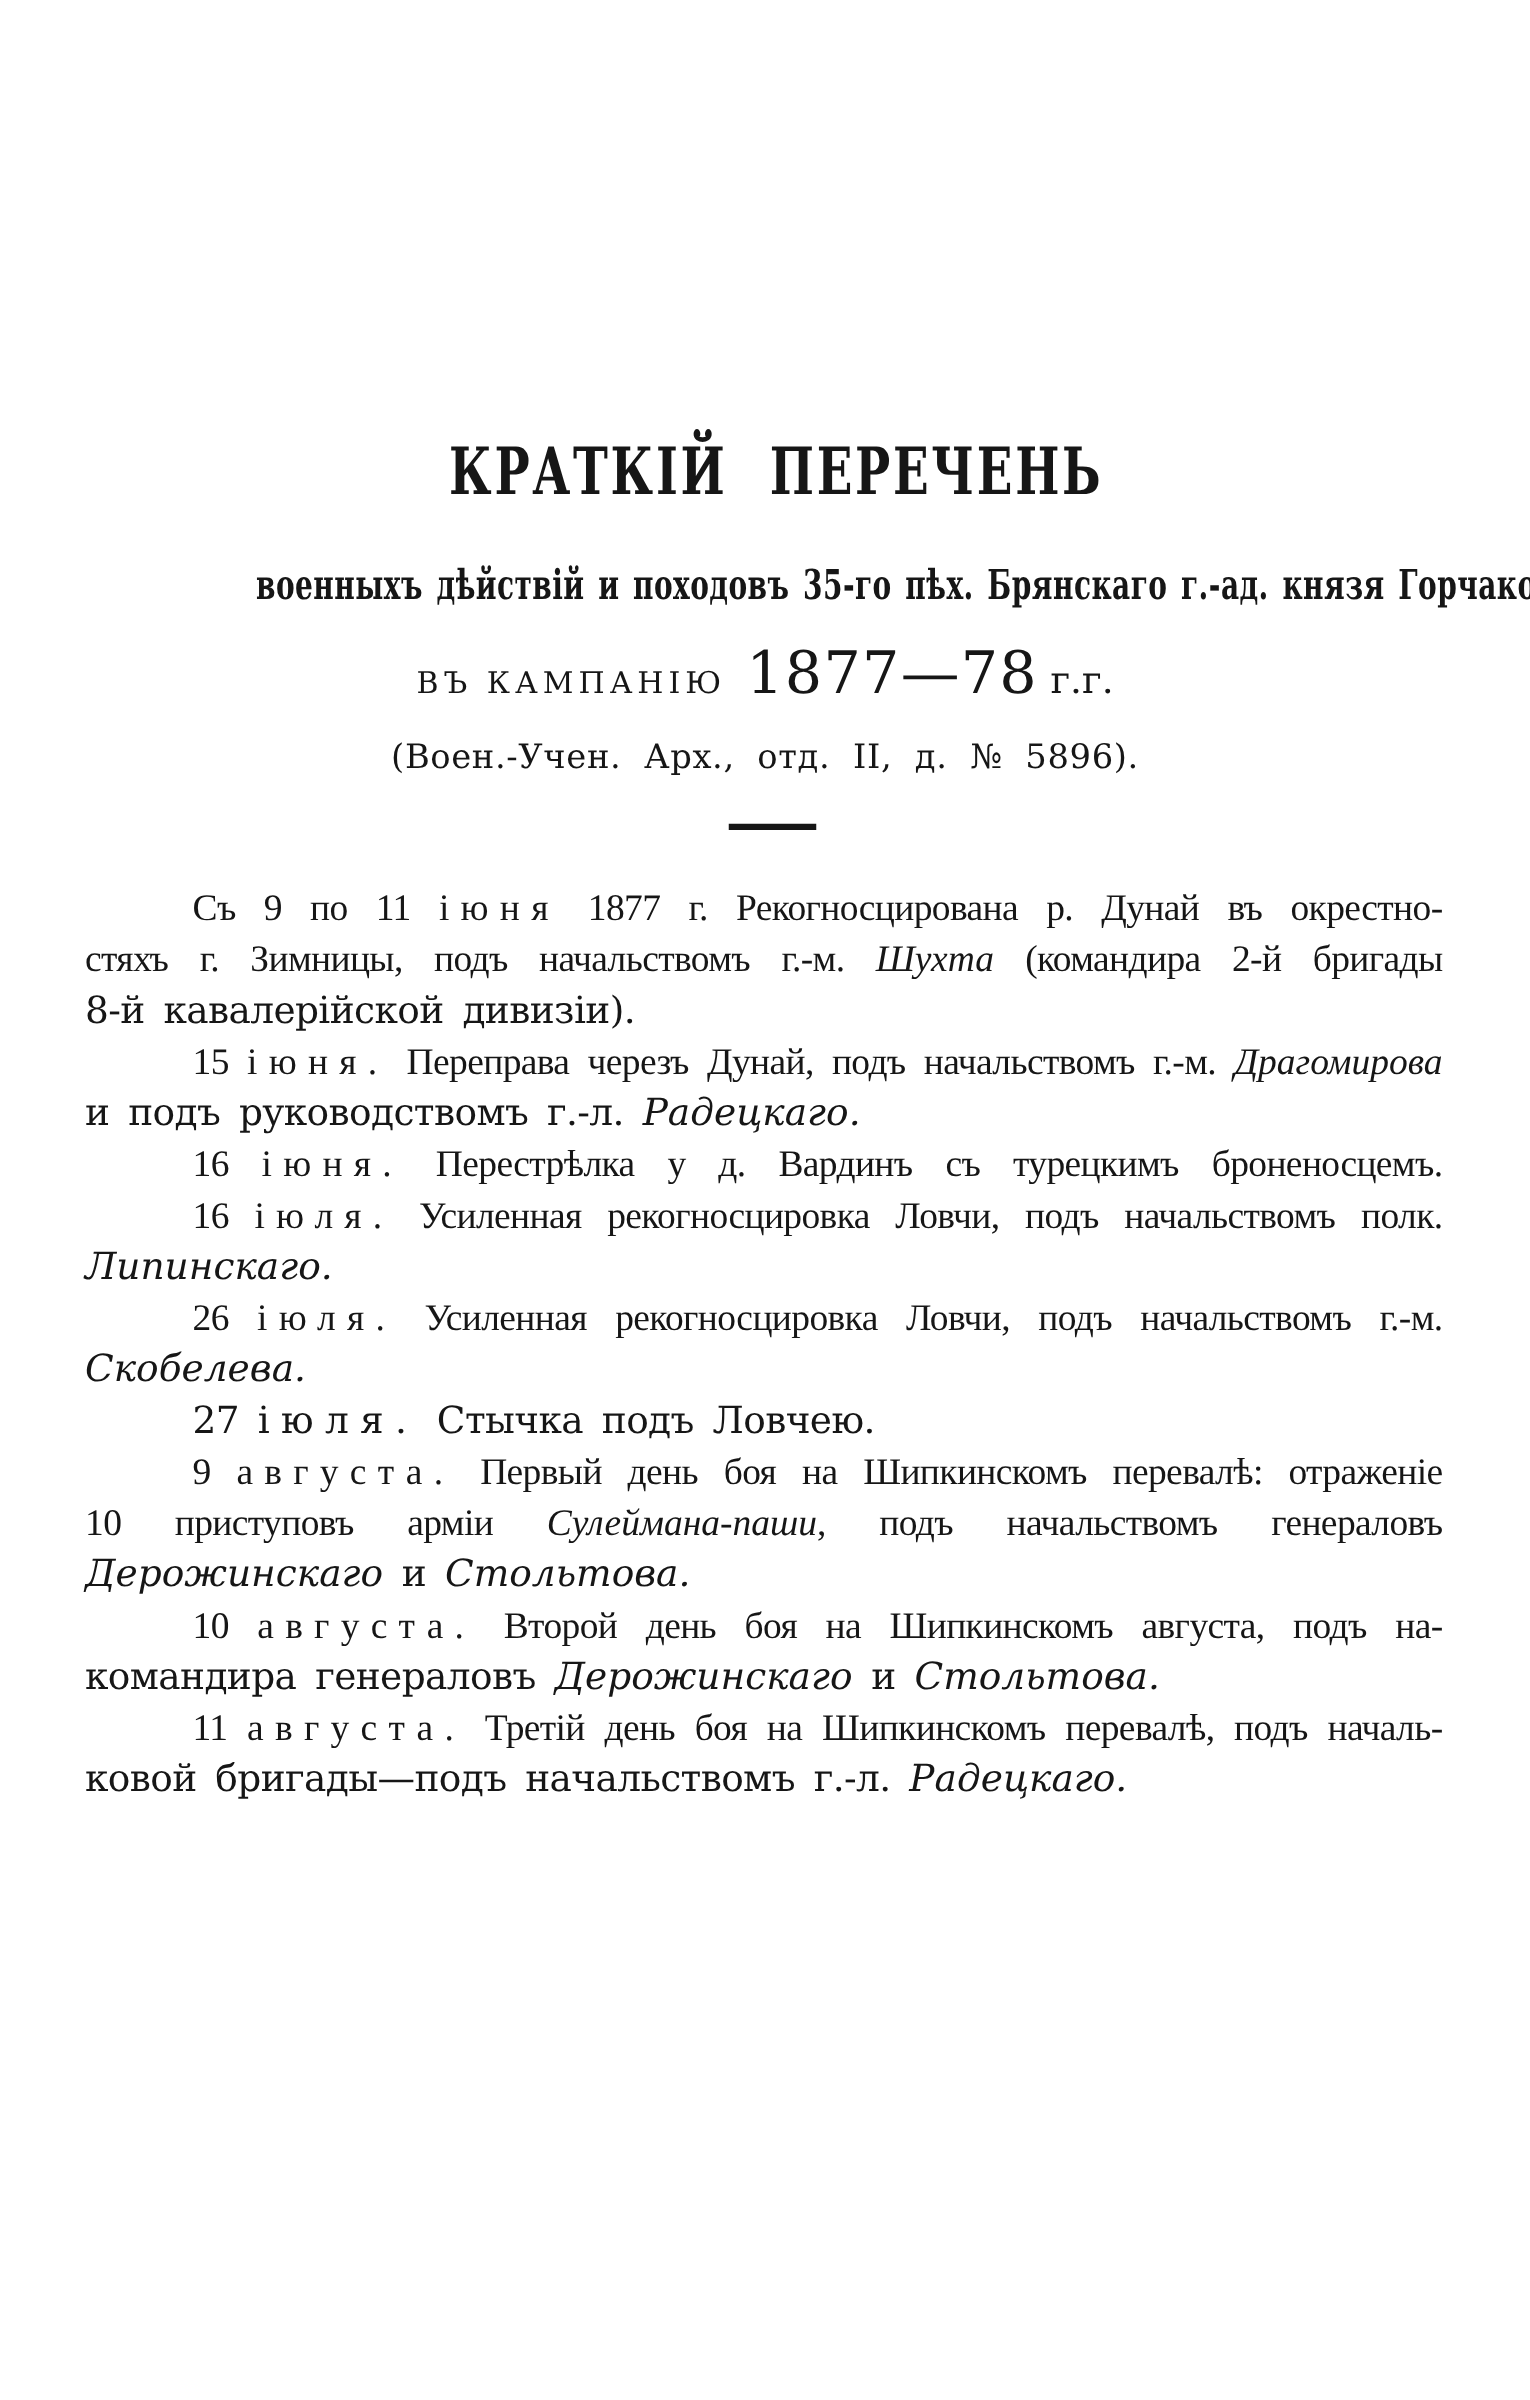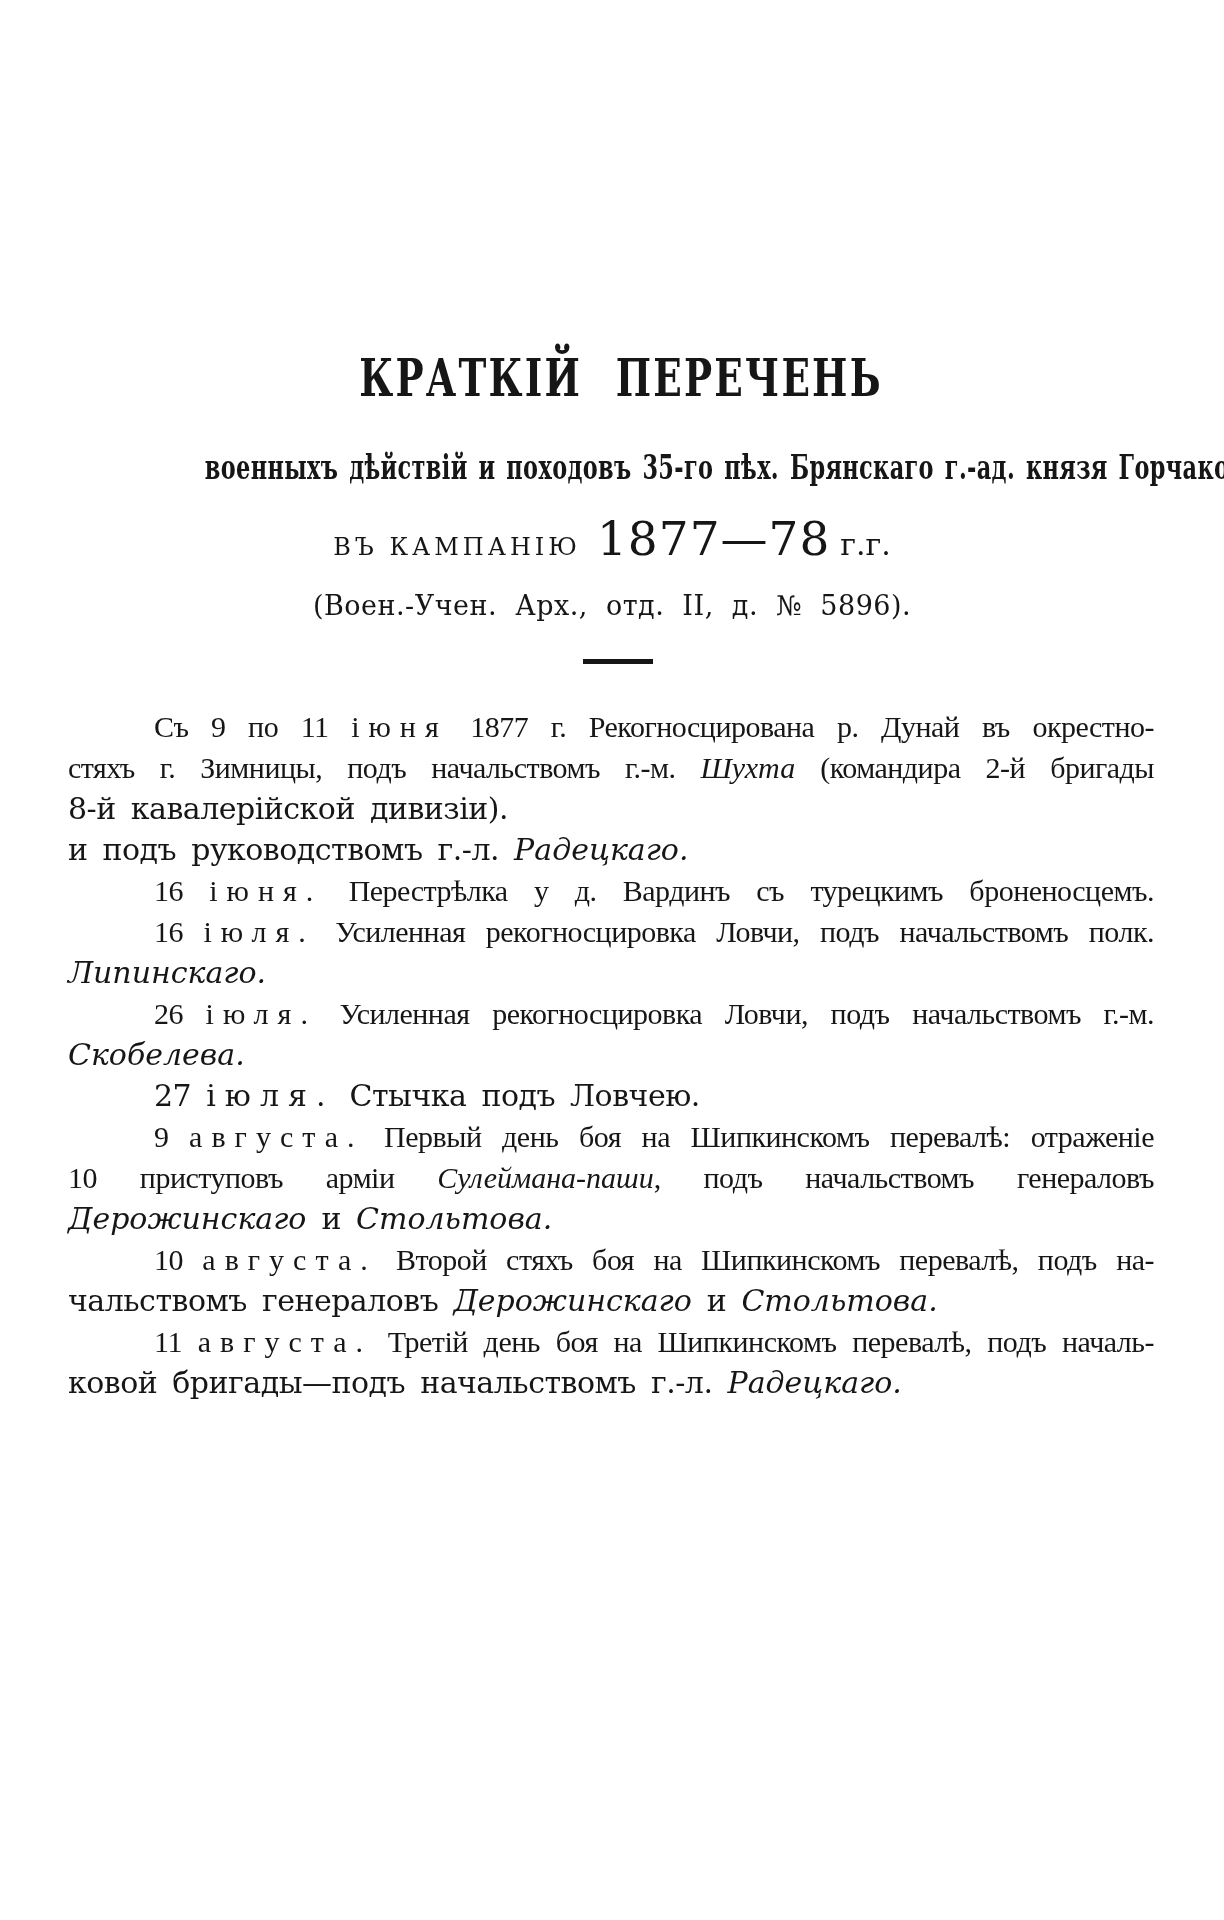--- a/index.html
+++ b/index.html
@@ -82,20 +82,21 @@
 
   <div class="rule"></div>
 
   <div class="body-text" id="body-text">
       <div class="paragraph">
         <div class="line just ind"><span class="run normal">Съ 9 по 11 </span><span class="run spaced">іюня</span><span class="run normal"> 1877 г. Рекогносцирована р. Дунай въ окрестно-</span></div>
         <div class="line just"><span class="run normal">стяхъ г. Зимницы, подъ начальствомъ г.-м. </span><span class="run italic">Шухта</span><span class="run normal"> (командира 2-й бригады</span></div>
         <div class="line"><span class="run normal">8-й кавалерійской дивизіи).</span></div>
       </div>
       <div class="paragraph">
+        <div class="line just ind"><span class="run normal">15 </span><span class="run spaced">іюня.</span><span class="run normal"> Переправа черезъ Дунай, подъ начальствомъ г.-м. </span><span class="run italic">Драгомирова</span></div>
         <div class="line"><span class="run normal">и подъ руководствомъ г.-л. </span><span class="run italic">Радецкаго.</span></div>
       </div>
       <div class="paragraph">
         <div class="line just ind"><span class="run normal">16 </span><span class="run spaced">іюня.</span><span class="run normal"> Перестрѣлка у д. Вардинъ съ турецкимъ броненосцемъ.</span></div>
       </div>
       <div class="paragraph">
         <div class="line just ind"><span class="run normal">16 </span><span class="run spaced">іюля.</span><span class="run normal"> Усиленная рекогносцировка Ловчи, подъ начальствомъ полк.</span></div>
         <div class="line"><span class="run italic">Липинскаго.</span></div>
       </div>
       <div class="paragraph">
@@ -104,22 +105,22 @@
       </div>
       <div class="paragraph">
         <div class="line ind"><span class="run normal">27 </span><span class="run spaced">іюля.</span><span class="run normal"> Стычка подъ Ловчею.</span></div>
       </div>
       <div class="paragraph">
         <div class="line just ind"><span class="run normal">9 </span><span class="run spaced">августа.</span><span class="run normal"> Первый день боя на Шипкинскомъ перевалѣ: отраженіе</span></div>
         <div class="line just"><span class="run normal">10 приступовъ арміи </span><span class="run italic">Сулеймана-паши</span><span class="run normal">, подъ начальствомъ генераловъ</span></div>
         <div class="line"><span class="run italic">Дерожинскаго</span><span class="run normal"> и </span><span class="run italic">Стольтова.</span></div>
       </div>
       <div class="paragraph">
-        <div class="line just ind"><span class="run normal">10 </span><span class="run spaced">августа.</span><span class="run normal"> Второй стяхъ боя на Шипкинскомъ перевалѣ, подъ на-</span></div>
-        <div class="line"><span class="run normal">чальствомъ генераловъ </span><span class="run italic">Дерожинскаго</span><span class="run normal"> и </span><span class="run italic">Стольтова.</span></div>
+        <div class="line just ind"><span class="run normal">10 </span><span class="run spaced">августа.</span><span class="run normal"> Второй день боя на Шипкинскомъ августа, подъ на-</span></div>
+        <div class="line"><span class="run normal">командира генераловъ </span><span class="run italic">Дерожинскаго</span><span class="run normal"> и </span><span class="run italic">Стольтова.</span></div>
       </div>
       <div class="paragraph">
         <div class="line just ind"><span class="run normal">11 </span><span class="run spaced">августа.</span><span class="run normal"> Третій день боя на Шипкинскомъ перевалѣ, подъ началь-</span></div>
         <div class="line"><span class="run normal">ковой бригады—подъ начальствомъ г.-л. </span><span class="run italic">Радецкаго.</span></div>
       </div>
     </div>
 
   <div class="watermark">Библиотека "Руниверс"</div>
 
 </div>

